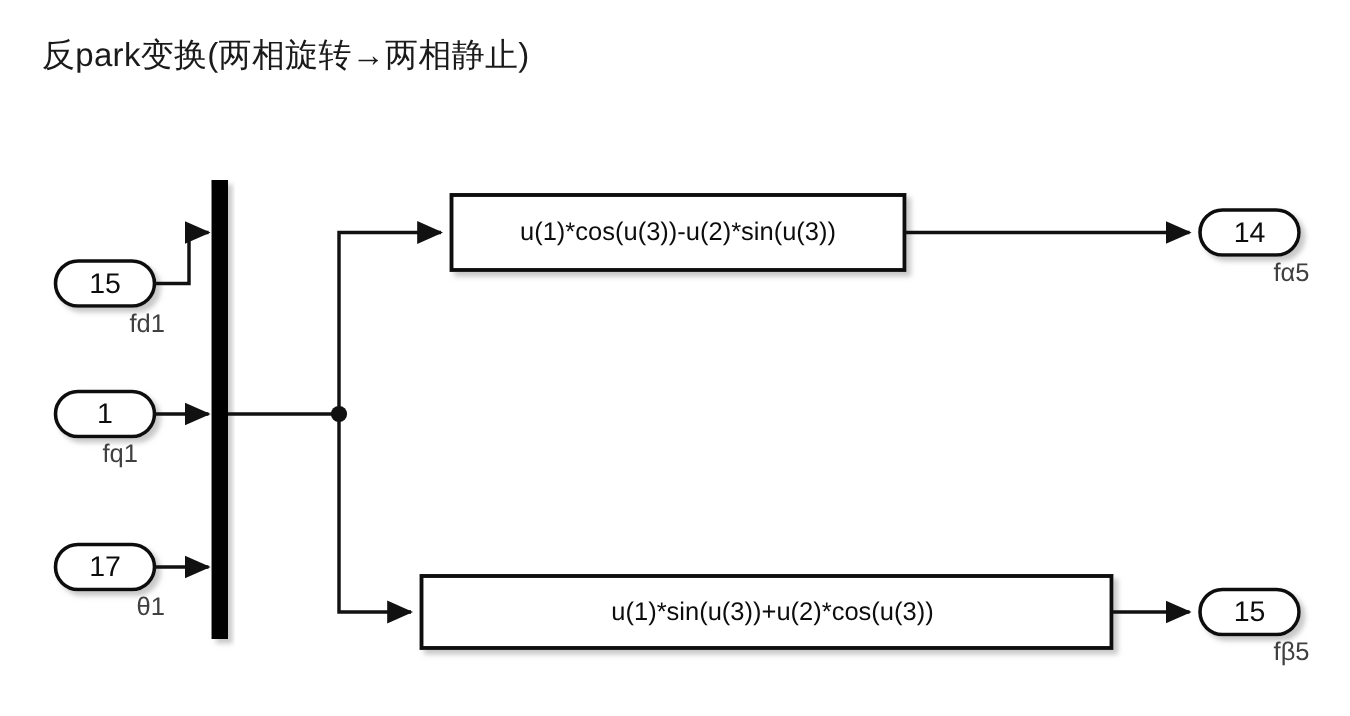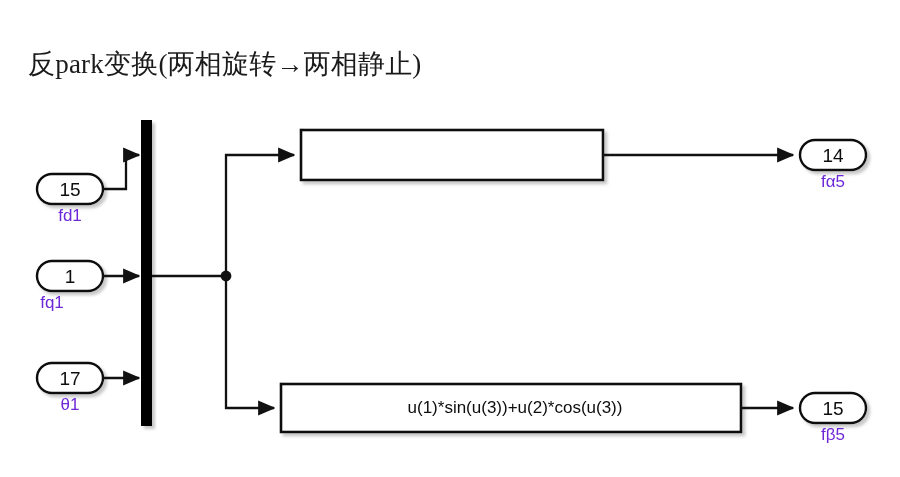--- a/index.html
+++ b/index.html
@@ -23,48 +23,47 @@
     position: absolute;
     left: 0;
     top: 0;
     width: 900px;
     height: 477px;
   }
   .title-text {
     position: absolute;
     left: 28px;
     top: 22px;
-    font-size: 27px;
+    font-size: 22px;
     color: #1a1a1a;
-    font-family: Liberation Serif, serif;
+    font-family: Liberation Sans, sans-serif;
     white-space: nowrap;
     letter-spacing: 0.2px;
-    margin-top: 24px;
   }
   .blk-expr {
     position: absolute;
     font-size: 17px;
     color: #0d0d0d;
     white-space: nowrap;
     text-align: center;
     font-family: "Liberation Sans", "DejaVu Sans", sans-serif;
   }
   .port-num {
     position: absolute;
     font-size: 19px;
     color: #0d0d0d;
     text-align: center;
     white-space: nowrap;
     font-family: "Liberation Sans", "DejaVu Sans", sans-serif;
   }
   .port-label {
     position: absolute;
     font-size: 17px;
-    color: #6d28d9;
-    text-align: center;
+    color: #404040;
+    text-align: right;
     white-space: nowrap;
     font-family: "Liberation Sans", "DejaVu Sans", sans-serif;
   }
   .watermark {
     position: absolute;
     left: 757px;
     top: 448px;
     font-size: 15px;
     color: #b9b9b9;
     white-space: nowrap;
@@ -133,20 +132,21 @@
 
   <div class="port-num" style="left:37px; top:179px; width:66px;">15</div>
   <div class="port-label" style="left:30px; top:206px; width:80px;">fd1</div>
 
   <div class="port-num" style="left:37px; top:266px; width:66px;">1</div>
   <div class="port-label" style="left:12px; top:293px; width:80px;">fq1</div>
 
   <div class="port-num" style="left:37px; top:368px; width:66px;">17</div>
   <div class="port-label" style="left:30px; top:395px; width:80px;">θ1</div>
 
+  <div class="blk-expr" style="left:301px; top:145px; width:302px;">u(1)*cos(u(3))-u(2)*sin(u(3))</div>
 
   <div class="blk-expr" style="left:285px; top:398px; width:460px;">u(1)*sin(u(3))+u(2)*cos(u(3))</div>
 
   <div class="port-num" style="left:800px; top:145px; width:66px;">14</div>
   <div class="port-label" style="left:793px; top:172px; width:80px;">fα5</div>
 
   <div class="port-num" style="left:800px; top:398px; width:66px;">15</div>
   <div class="port-label" style="left:793px; top:425px; width:80px;">fβ5</div>
 
 

